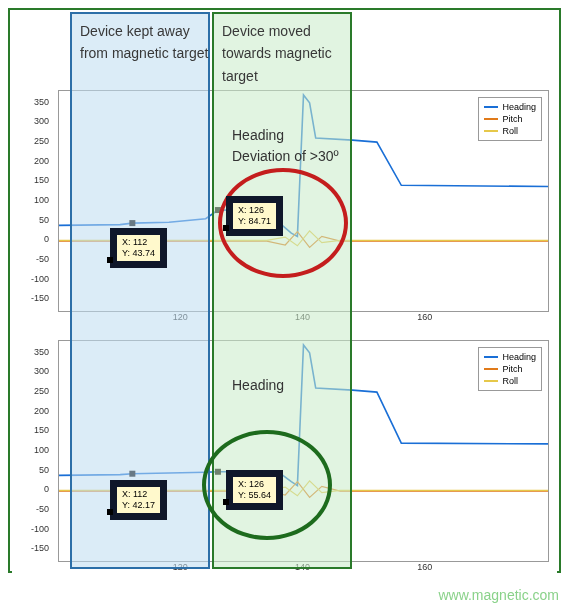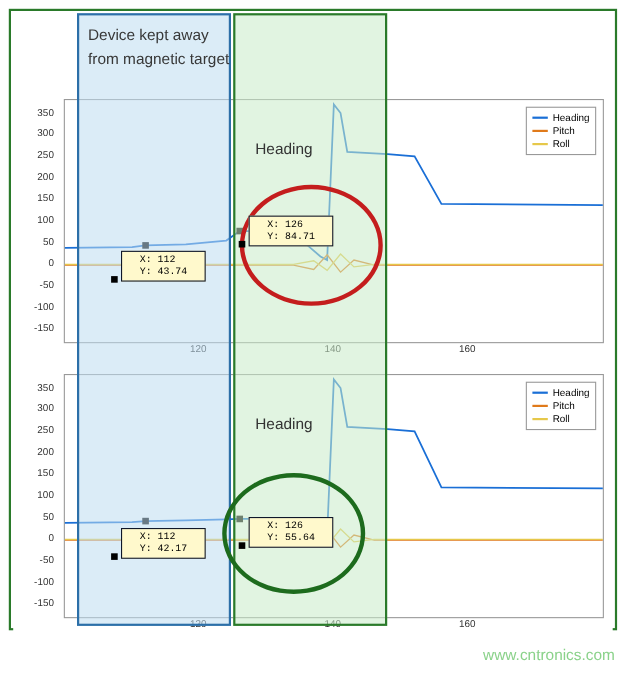--- a/index.html
+++ b/index.html
@@ -107,27 +107,26 @@
     border: 1px solid #999;
     font-size: 9px;
     padding: 3px 5px;
     z-index: 4;
   }
   .legend-row { display: flex; align-items: center; gap: 4px; line-height: 12px; }
   .swatch { width: 14px; height: 2px; }
   .datatip {
     position: absolute;
     background: #fff9cc;
-    border: 1px solid #0f172a;
+    border: 7px solid #0f172a;
     font-size: 9px;
-    padding: 2px 16px;
+    padding: 2px 5px;
     line-height: 1.2;
     z-index: 7;
     white-space: nowrap;
-    font-family: Liberation Mono, monospace;
   }
   .datatip .marker {
     position: absolute;
     left: -10px;
     bottom: -2px;
     width: 6px;
     height: 6px;
     background: #000;
   }
   .heading-note {
@@ -162,20 +161,21 @@
 </style>
 </head>
 <body>
 
 <div class="frame">
 
   <div class="overlay-blue"></div>
   <div class="overlay-green"></div>
 
   <div class="zone-label blue">Device kept away from magnetic target</div>
+  <div class="zone-label green">Device moved towards magnetic target</div>
 
   <div class="chart-wrap top">
     <div class="y-axis">
 
     <div class="tick" style="top: 208.214px;">-150</div>
         <div class="tick" style="top: 188.571px;">-100</div>
         <div class="tick" style="top: 168.929px;">-50</div>
         <div class="tick" style="top: 149.286px;">0</div>
         <div class="tick" style="top: 129.643px;">50</div>
         <div class="tick" style="top: 110px;">100</div>
@@ -210,20 +210,21 @@
     </div>
     <div class="x-axis">
         <div class="xtick" style="left: 122.25px;">120</div>
         <div class="xtick" style="left: 244.5px;">140</div>
         <div class="xtick" style="left: 366.75px;">160</div>
       </div>
   </div>
 
   <div class="heading-note" style="left:222px; top:115px;">
     <div>Heading</div>
+    <div>Deviation of &gt;30º</div>
   </div>
   <div class="circle red" style="left:208px; top:158px; width:130px; height:110px;"></div>
 
   <div class="datatip" style="left:100px; top:218px;">
     <div class="marker"></div>
     <div>X: 112</div>
     <div>Y: 43.74</div>
   </div>
   <div class="datatip" style="left:216px; top:186px;">
     <div class="marker"></div>
@@ -287,13 +288,13 @@
     <div>Y: 42.17</div>
   </div>
   <div class="datatip" style="left:216px; top:460px;">
     <div class="marker"></div>
     <div>X: 126</div>
     <div>Y: 55.64</div>
   </div>
 
 </div>
 
-<div class="watermark">www.cntronics.com</div>
+<div class="watermark">www.magnetic.com</div>
 
 </body></html>

